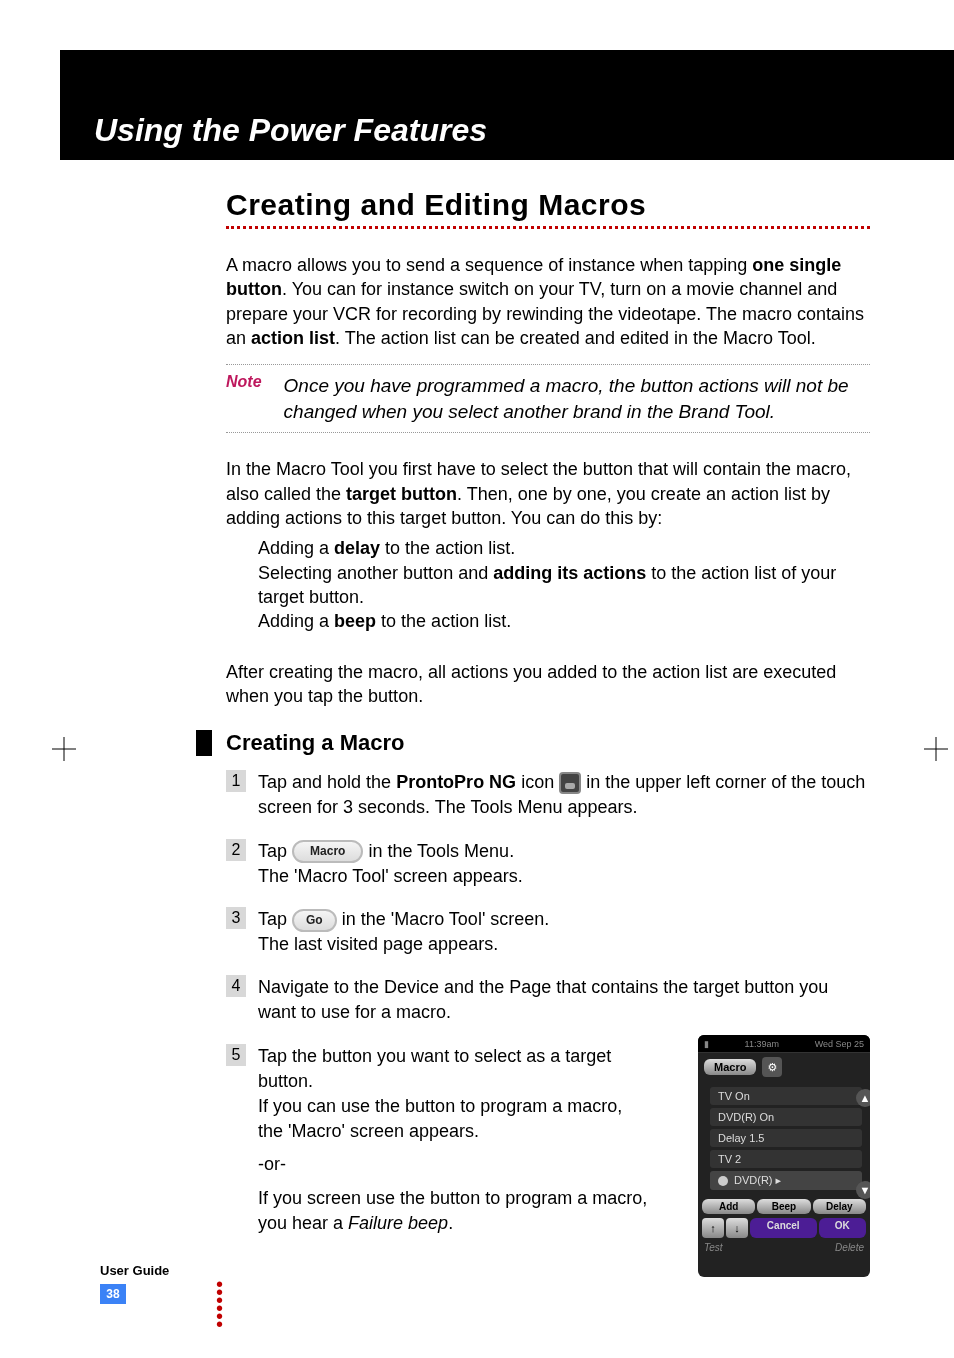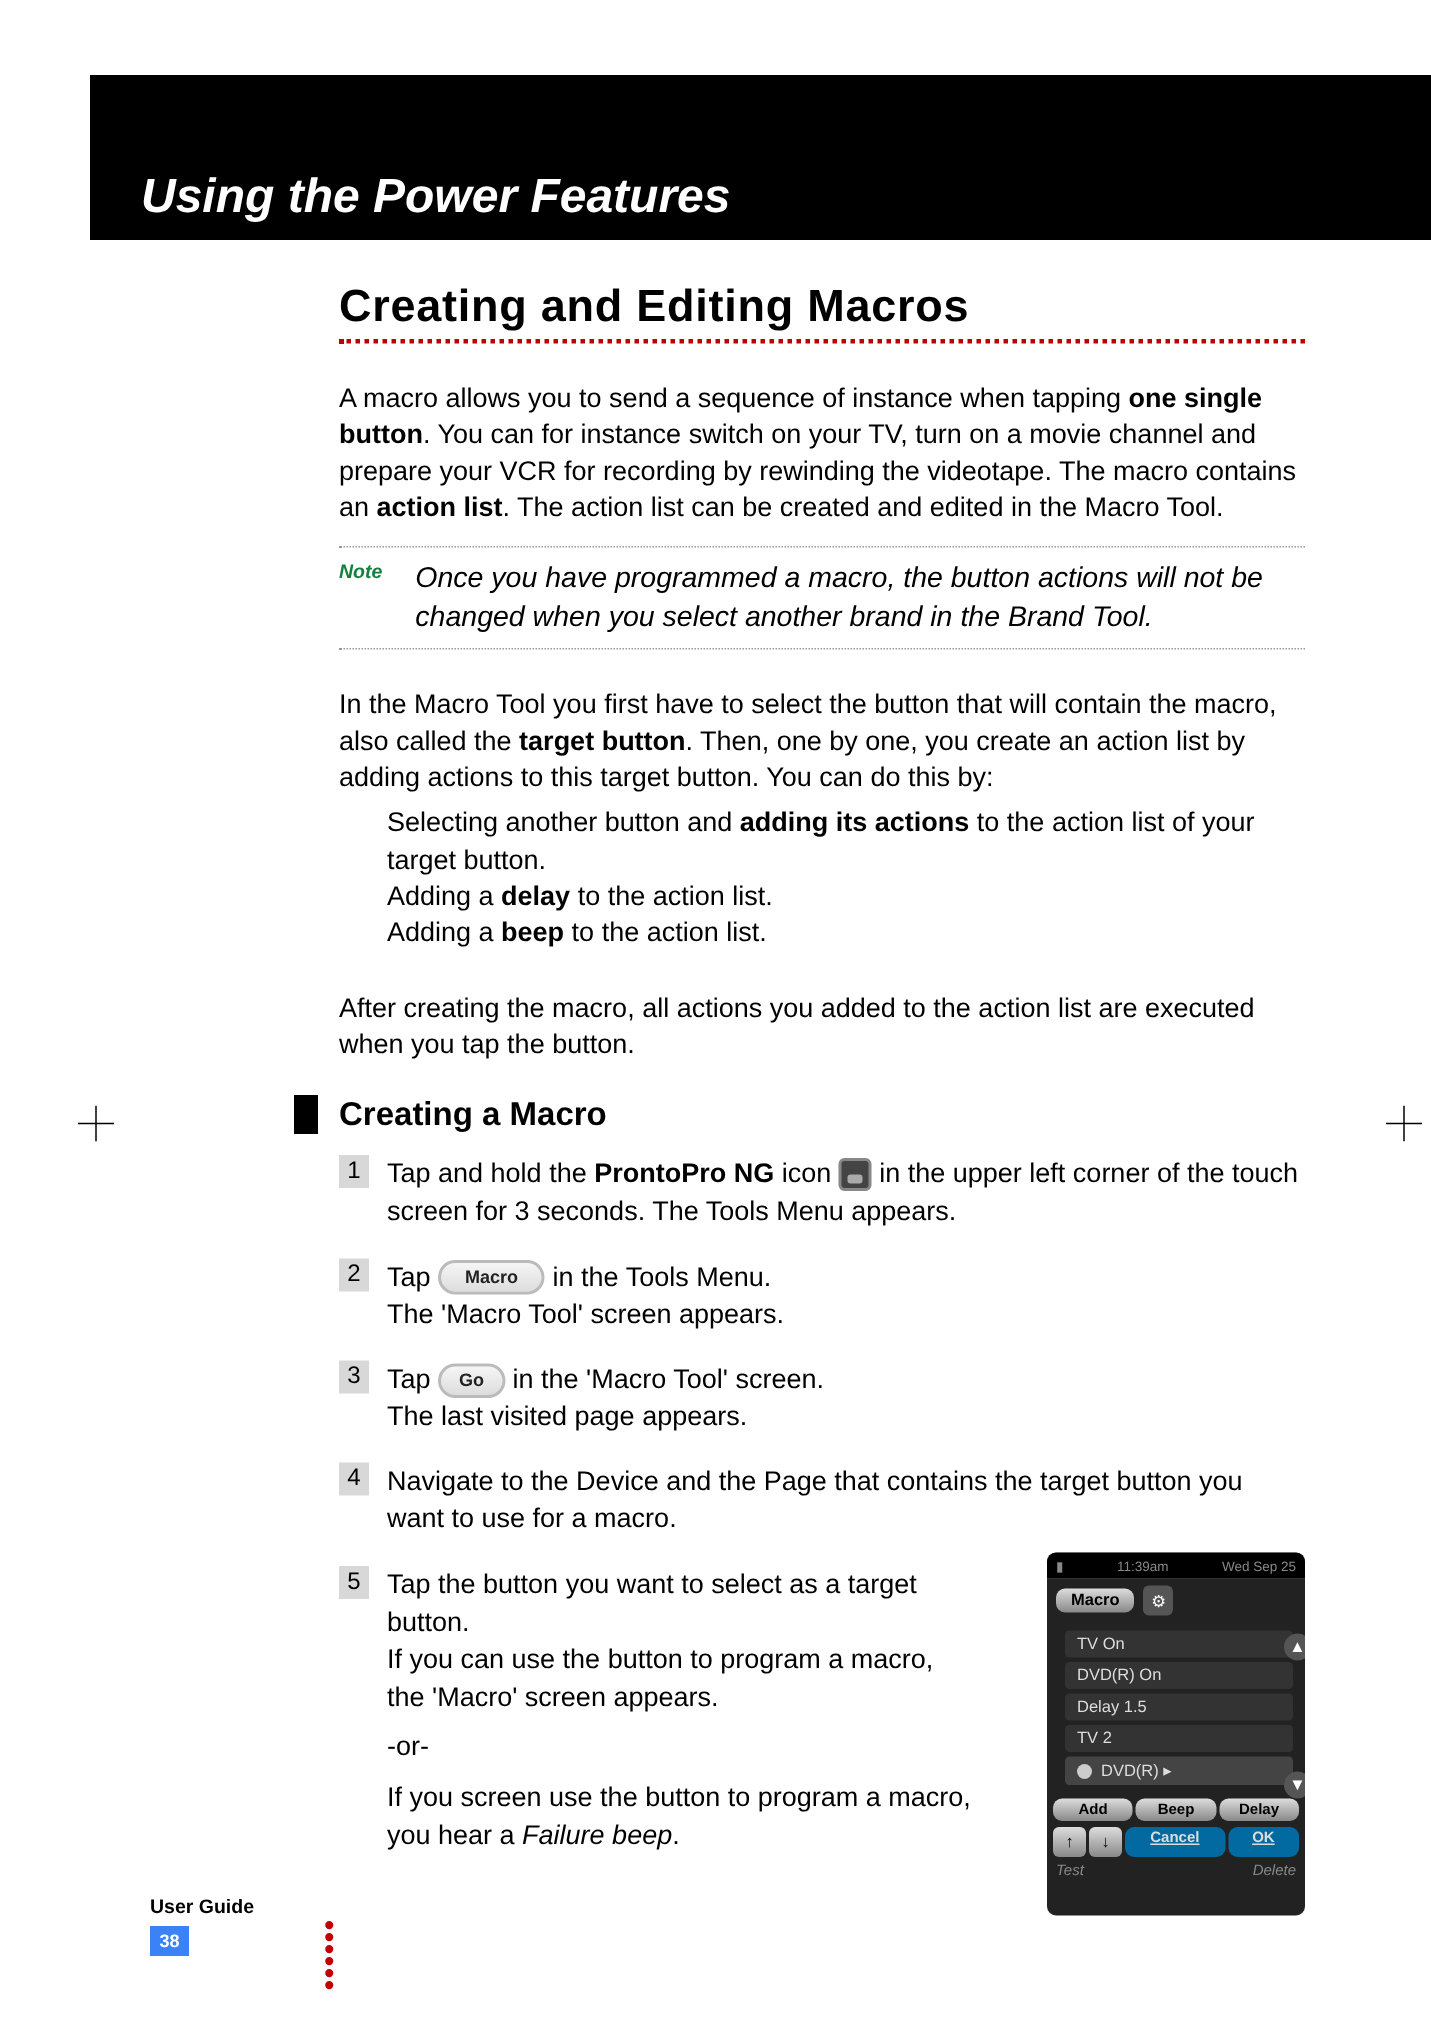--- a/index.html
+++ b/index.html
@@ -11,21 +11,21 @@
   .crop-right { right: 6px; }
   .black-band { background: #000; color: #fff; }
   .band1 { height: 50px; margin-left: 60px; margin-top: 50px; }
   .band2 { height: 60px; margin-left: 60px; display: flex; align-items: center; padding-left: 34px; }
   .band2 h1 { font-size: 32px; font-style: italic; font-weight: bold; }
   .content { margin-left: 226px; margin-right: 84px; }
   .section-title { font-size: 30px; font-weight: 900; margin-top: 28px; margin-bottom: 4px; letter-spacing: 0.5px; }
   .dots { border-bottom: 3px dotted #c00000; height: 3px; margin-bottom: 24px; }
   .para { font-size: 18px; line-height: 1.35; margin-bottom: 4px; }
   .note-box { border-top: 1px dotted #999; border-bottom: 1px dotted #999; padding: 8px 0; margin: 14px 0 24px 0; display: flex; gap: 22px; }
-  .note-label { font-style: italic; font-weight: bold; font-size: 13px; color: #15803d; }
+  .note-label { font-style: italic; font-weight: bold; font-size: 16px; color: #be185d; }
   .note-text { font-style: italic; font-size: 19px; line-height: 1.35; flex: 1; }
   .indent-list { margin-left: 32px; margin-top: 6px; margin-bottom: 26px; }
   .indent-list div { font-size: 18px; line-height: 1.35; }
   .subhead-row { display: flex; align-items: center; margin-left: -30px; margin-bottom: 14px; }
   .black-square { width: 16px; height: 26px; background: #000; margin-right: 14px; }
   .subhead { font-size: 22px; font-weight: bold; }
   .step { display: flex; gap: 12px; margin-bottom: 18px; }
   .step-num { background: #d8d8d8; width: 20px; height: 22px; display: inline-flex; align-items: center; justify-content: center; font-size: 16px; font-weight: normal; flex-shrink: 0; }
   .step-text { font-size: 18px; line-height: 1.4; flex: 1; }
   .step-text .sub { color: #000; }
@@ -39,21 +39,21 @@
   .dp-tab { background: linear-gradient(#ddd,#888); color: #000; border-radius: 6px; padding: 2px 10px; font-size: 11px; font-weight: bold; }
   .dp-gear { width: 20px; height: 20px; background: #555; border-radius: 4px; display: flex; align-items: center; justify-content: center; }
   .dp-list { padding: 6px 8px 4px 12px; position: relative; }
   .dp-item { background: #333; border-radius: 3px; padding: 3px 8px; margin-bottom: 3px; font-size: 11px; color: #ddd; }
   .dp-item.sel { background: #444; display: flex; align-items: center; }
   .dp-item.sel::before { content: ""; width: 10px; height: 10px; border-radius: 50%; background: #ccc; margin-right: 6px; display: inline-block; }
   .dp-scroll { position: absolute; right: -4px; top: 8px; width: 18px; height: 18px; background: #555; border-radius: 50%; display:flex; align-items:center; justify-content:center; }
   .dp-scroll.dn { top: auto; bottom: -2px; }
   .dp-btn-row { display: flex; gap: 2px; padding: 2px 4px; }
   .dp-btn { flex: 1; background: linear-gradient(#ddd,#888); color: #000; border-radius: 6px; font-size: 10px; text-align: center; padding: 2px 0; font-weight: bold; }
-  .dp-btn.dark { background: #0369a1; color: #ddd; text-decoration: underline; }
+  .dp-btn.dark { background: #4c1d95; color: #ddd; }
   .dp-arrow { width: 22px; height: 20px; background: linear-gradient(#ddd,#888); border-radius: 4px; display: flex; align-items: center; justify-content: center; color: #000; font-weight: bold; }
   .dp-bottom { display: flex; justify-content: space-between; padding: 2px 6px; font-size: 10px; color: #888; font-style: italic; }
   .sidebar { position: absolute; left: 100px; bottom: 80px; }
   .ug { font-size: 13px; font-weight: bold; }
   .pg-badge { background: #3b82f6; color: #fff; width: 26px; height: 20px; display: flex; align-items: center; justify-content: center; font-size: 12px; font-weight: bold; margin-top: 6px; }
   .vdots { margin-left: 90px; margin-top: 2px; color: #c00000; letter-spacing: 0; line-height: 8px; font-size: 20px; }
   .step5-wrap { display: flex; gap: 12px; }
   .step5-left { flex: 1; max-width: 392px; }
 </style>
 </head>
@@ -96,22 +96,22 @@
     <div class="note-box">
       <div class="note-label">Note</div>
       <div class="note-text">Once you have programmed a macro, the button actions will not be changed when you select another brand in the Brand Tool.</div>
     </div>
 
     <p class="para">
       <span>In the Macro Tool you first have to select the button that will contain the macro, also called the </span><b>target button</b><span>. Then, one by one, you create an action list by adding actions to this target button. You can do this by:</span>
     </p>
 
     <div class="indent-list">
+      <div><span>Adding a </span><b>delay</b><span> to the action list.</span></div>
       <div><span>Selecting another button and </span><b>adding its actions</b><span> to the action list of your target button.</span></div>
-      <div><span>Adding a </span><b>delay</b><span> to the action list.</span></div>
       <div><span>Adding a </span><b>beep</b><span> to the action list.</span></div>
     </div>
 
     <p class="para" style="margin-bottom:22px">After creating the macro, all actions you added to the action list are executed when you tap the button.</p>
 
     <div class="subhead-row">
       <div class="black-square"></div>
       <div class="subhead">Creating a Macro</div>
     </div>
 

